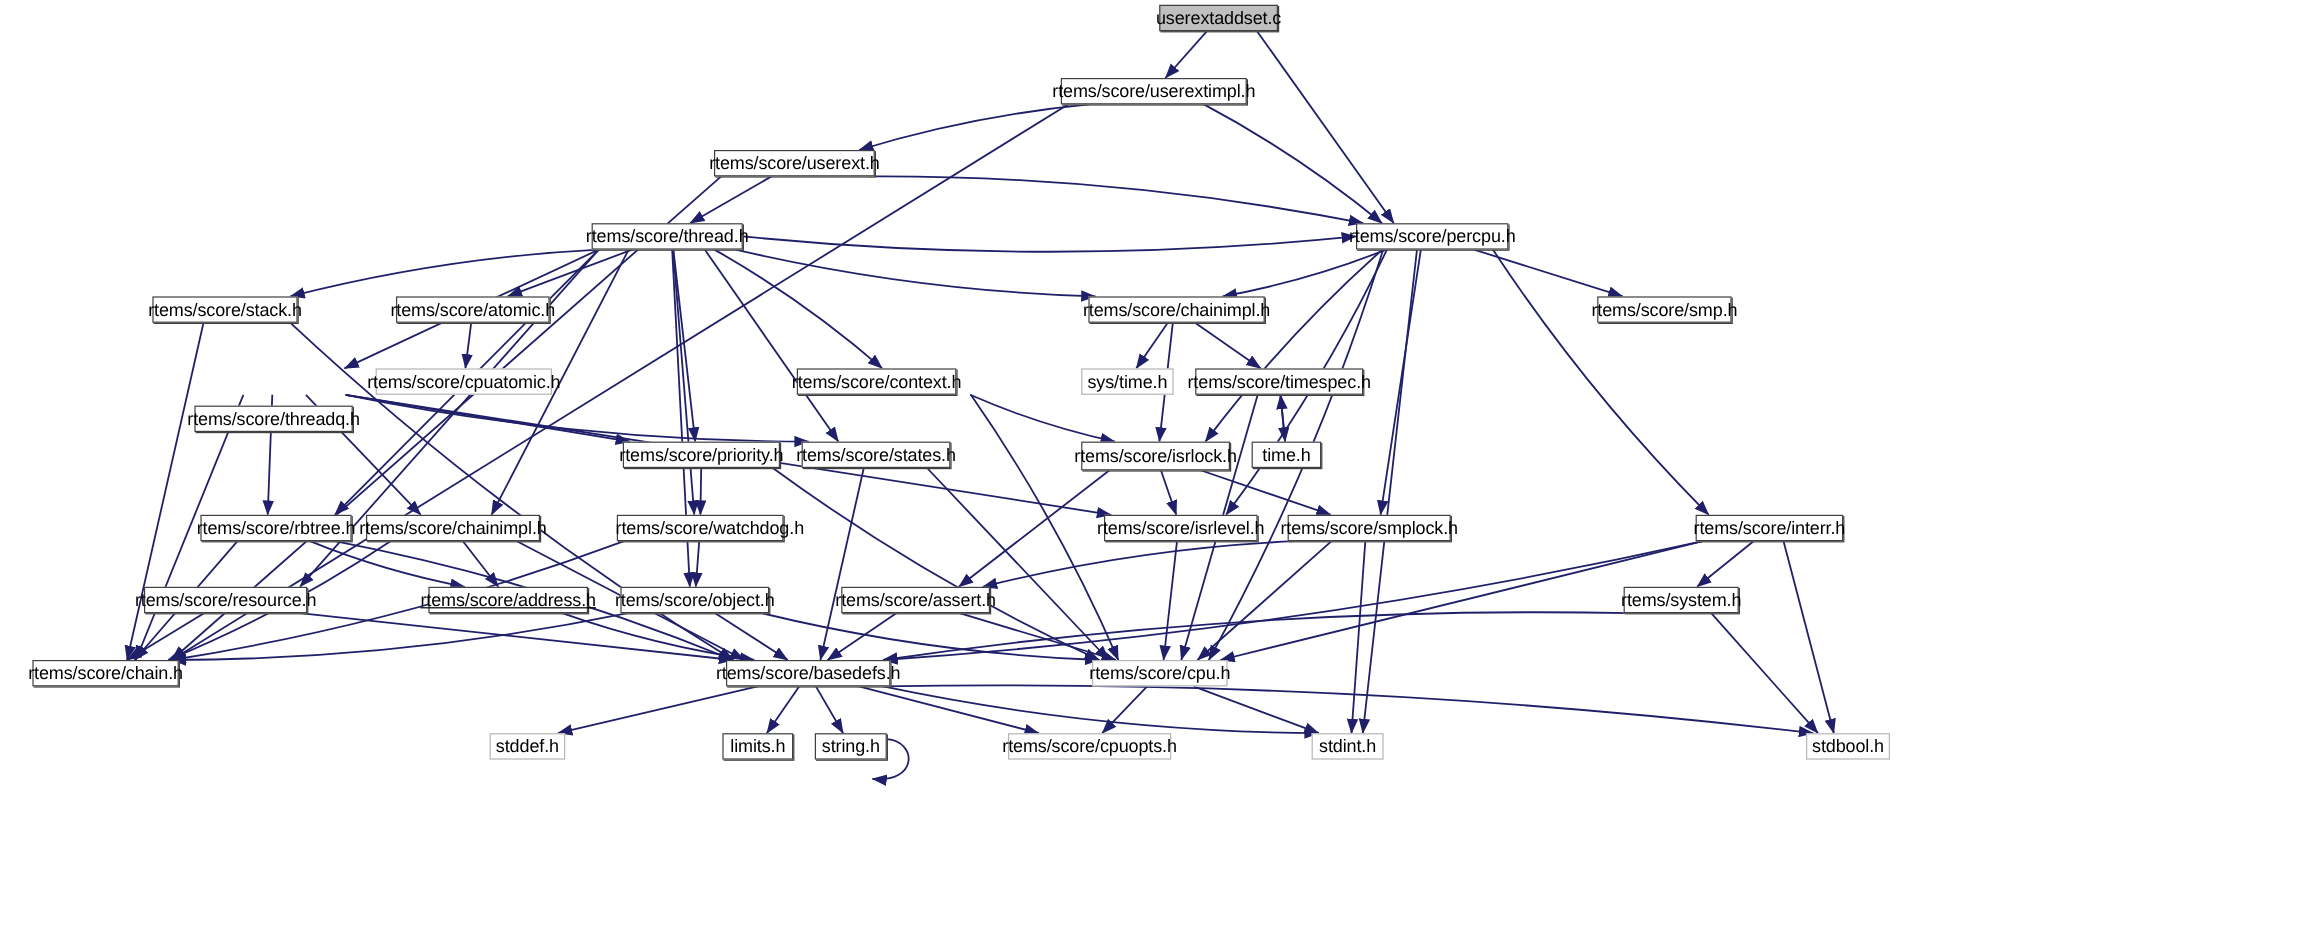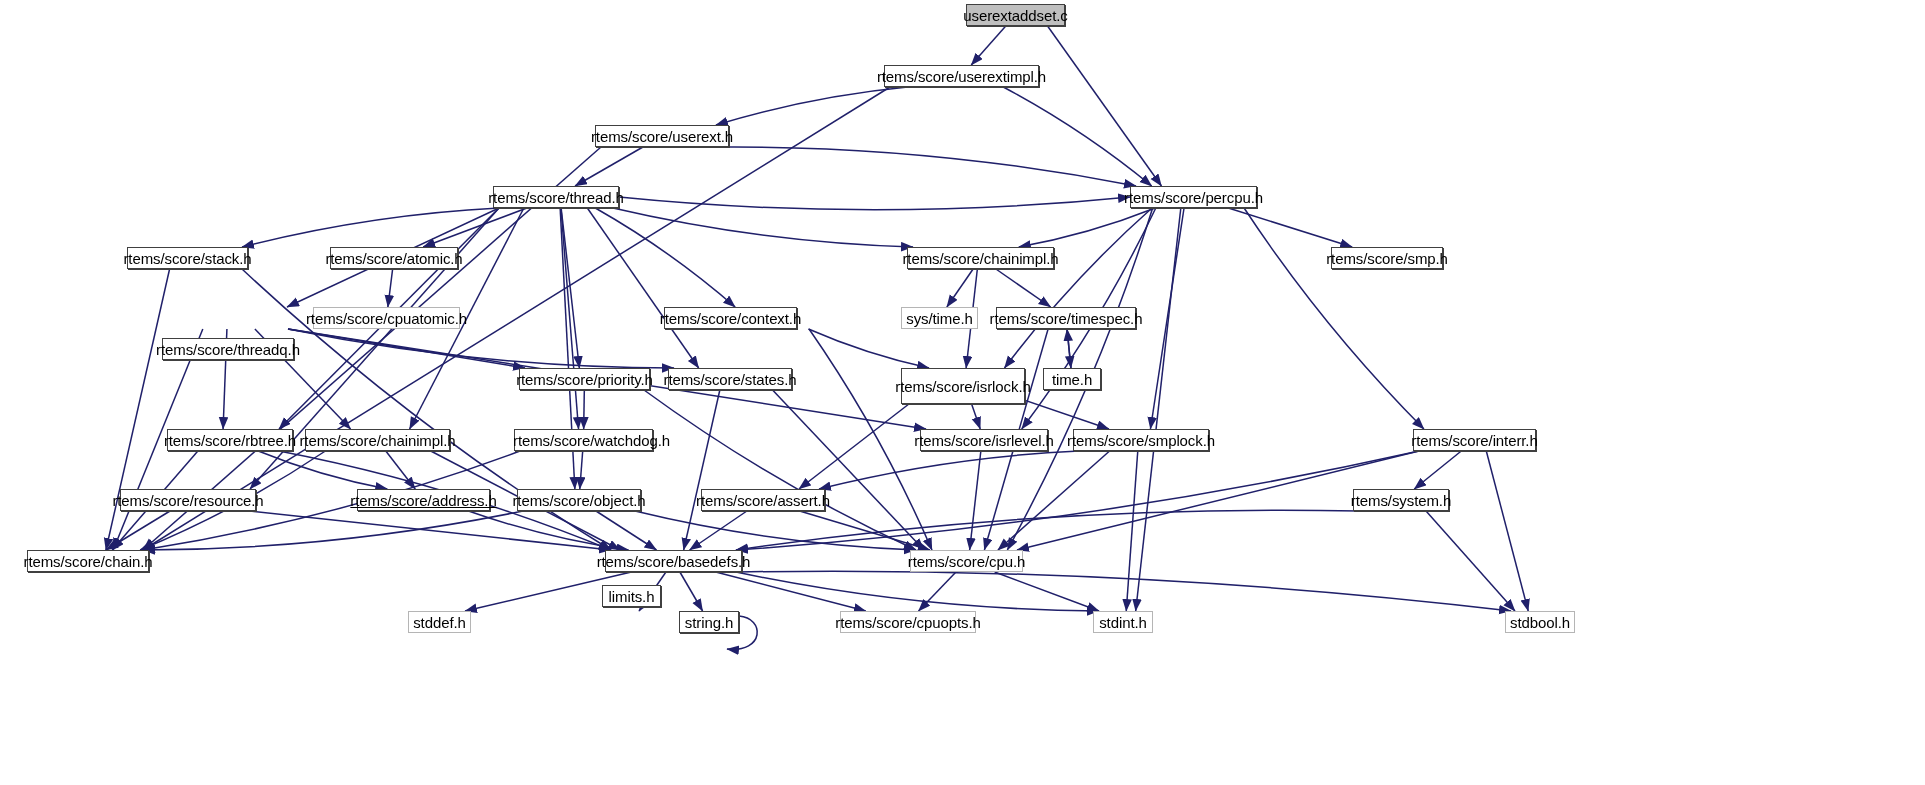--- a/index.html
+++ b/index.html
@@ -158,21 +158,21 @@
       </div>
       <div class="node doc" style="left: 996px; top: 307px; width: 140px; height: 22px;">
         <span>rtems/score/timespec.h</span>
       </div>
       <div class="node doc" style="left: 519px; top: 368px; width: 131px; height: 22px;">
         <span>rtems/score/priority.h</span>
       </div>
       <div class="node doc" style="left: 668px; top: 368px; width: 124px; height: 22px;">
         <span>rtems/score/states.h</span>
       </div>
-      <div class="node doc" style="left: 901px; top: 368px; width: 124px; height: 36px;">
+      <div class="node doc" style="left: 901px; top: 368px; width: 124px; height: 24px;">
         <span>rtems/score/isrlock.h</span>
       </div>
       <div class="node doc" style="left: 1043px; top: 368px; width: 58px; height: 22px;">
         <span>time.h</span>
       </div>
       <div class="node doc" style="left: 167px; top: 429px; width: 126px; height: 22px;">
         <span>rtems/score/rbtree.h</span>
       </div>
       <div class="node doc" style="left: 305px; top: 429px; width: 145px; height: 22px;">
         <span>rtems/score/chainimpl.h</span>
@@ -209,21 +209,21 @@
       </div>
       <div class="node doc" style="left: 605px; top: 550px; width: 137px; height: 22px;">
         <span>rtems/score/basedefs.h</span>
       </div>
       <div class="node undoc" style="left: 910px; top: 550px; width: 113px; height: 22px;">
         <span>rtems/score/cpu.h</span>
       </div>
       <div class="node undoc" style="left: 408px; top: 611px; width: 63px; height: 22px;">
         <span>stddef.h</span>
       </div>
-      <div class="node doc" style="left: 602px; top: 585px; width: 59px; height: 22px;">
+      <div class="node doc" style="left: 602px; top: 611px; width: 59px; height: 22px;">
         <span>limits.h</span>
       </div>
       <div class="node doc" style="left: 679px; top: 611px; width: 60px; height: 22px;">
         <span>string.h</span>
       </div>
       <div class="node undoc" style="left: 840px; top: 611px; width: 136px; height: 22px;">
         <span>rtems/score/cpuopts.h</span>
       </div>
       <div class="node undoc" style="left: 1093px; top: 611px; width: 60px; height: 22px;">
         <span>stdint.h</span>

